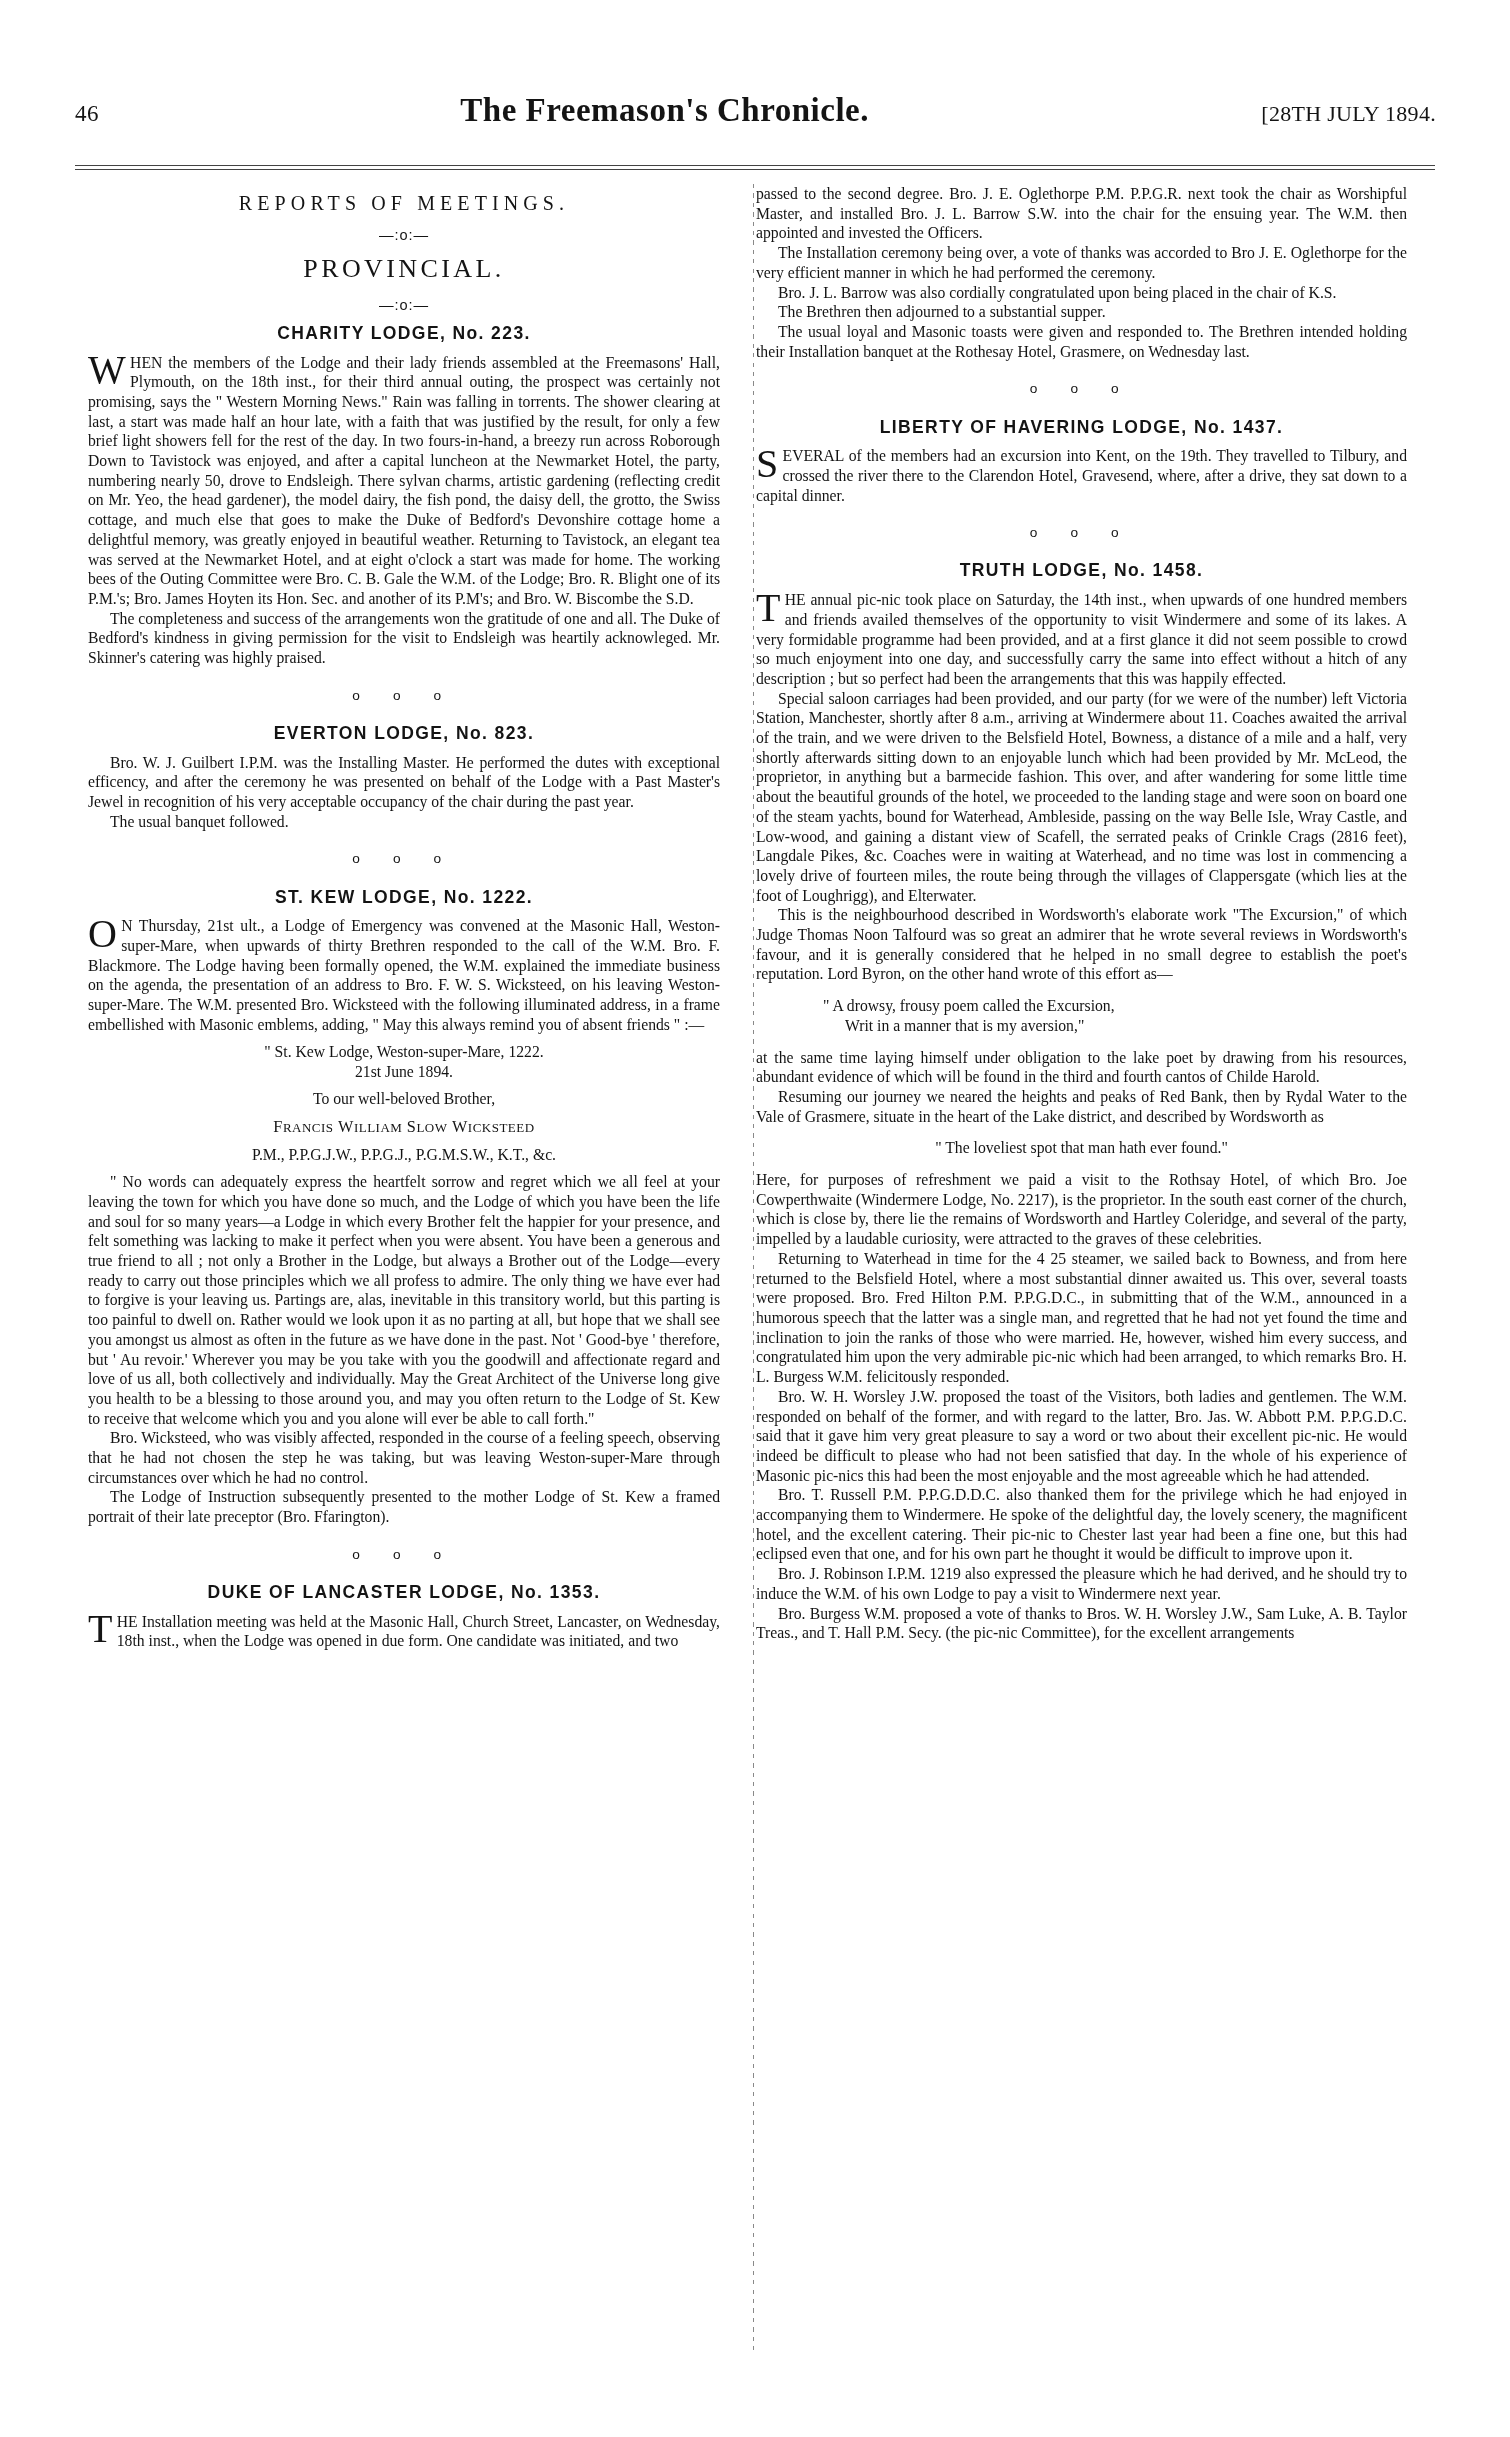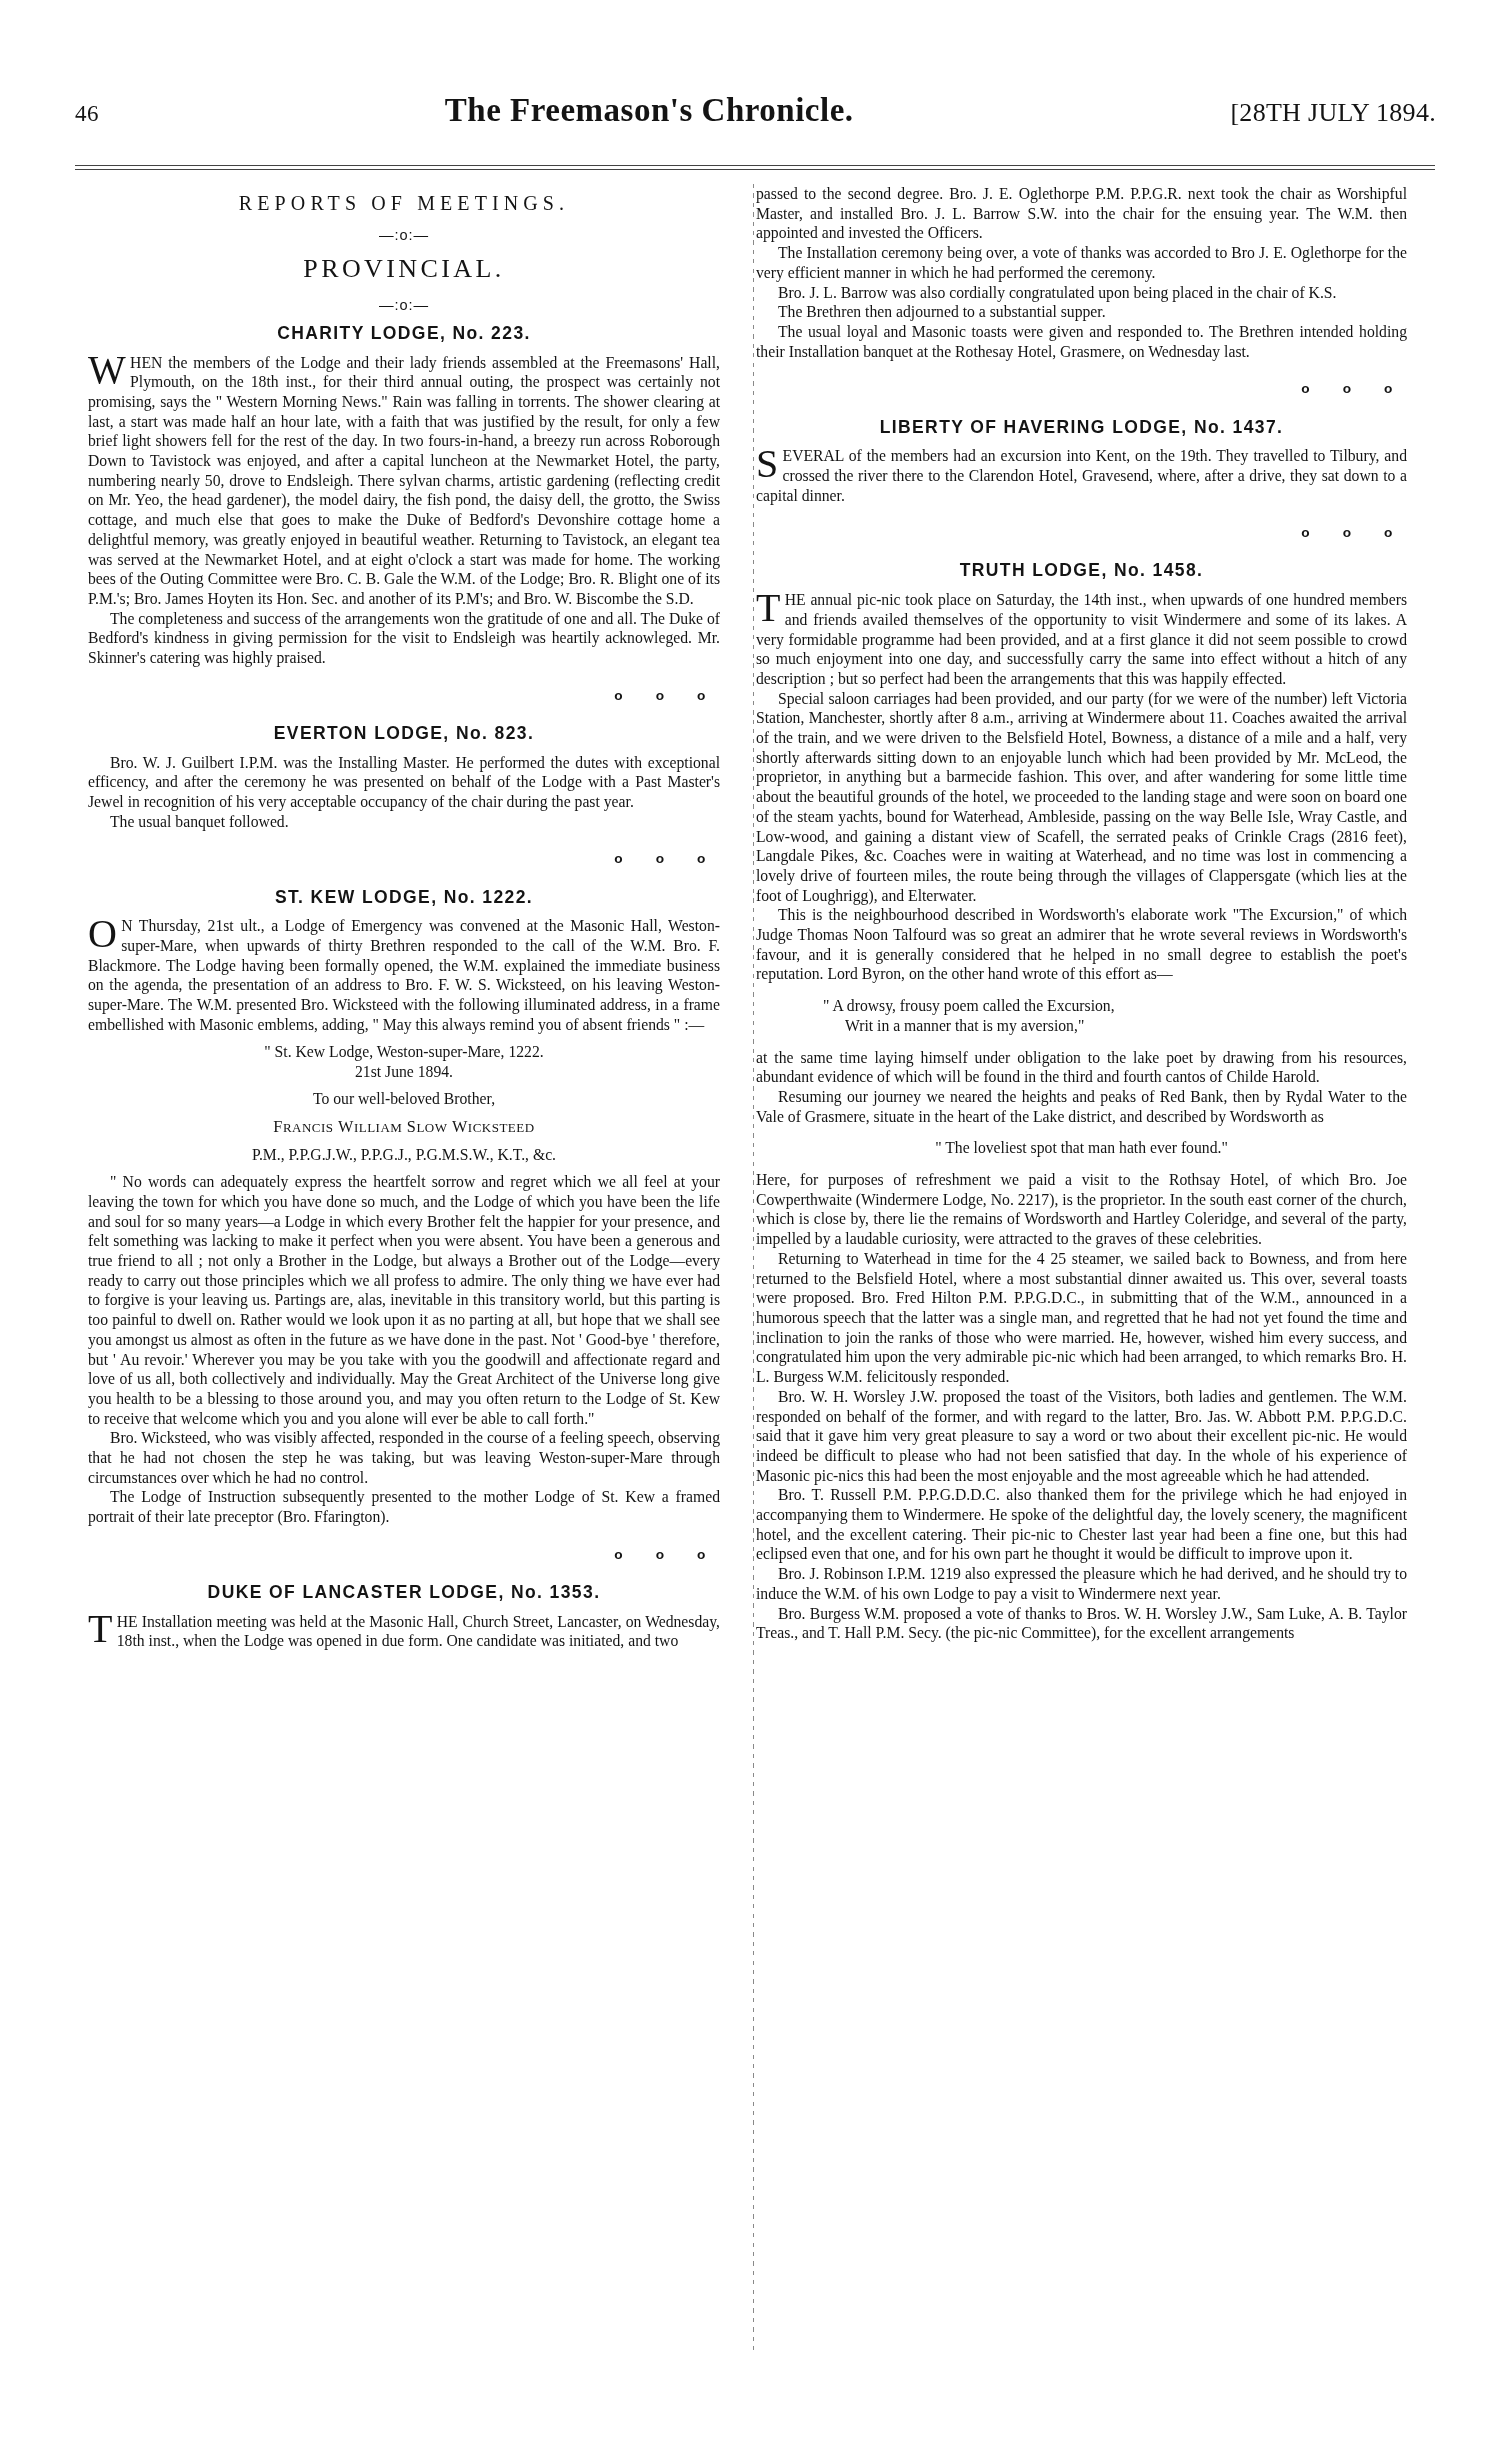--- a/index.html
+++ b/index.html
@@ -39,21 +39,21 @@
   }
   .paper-title {
     font-size: 33px;
     font-weight: bold;
     letter-spacing: 0.5px;
     white-space: nowrap;
     position: relative;
     left: -15.4px;
   }
   .issue-date {
-    font-size: 26px;
+    font-size: 22px;
     letter-spacing: 0.3px;
     white-space: nowrap;
   }
 
   .rule-double {
     position: absolute;
     top: 165px;
     left: 75px;
     width: 1360px;
     height: 5.1px;
@@ -113,26 +113,26 @@
     margin: 5.1px 0 0 0;
   }
   .orn-dash {
     text-align: center;
     font-size: 14.6px;
     letter-spacing: 0.9px;
     margin: 10.3px 0 8.6px 0;
     font-family: "Liberation Sans", sans-serif;
   }
   .orn-circles {
-    text-align: right;
+    text-align: center;
     font-size: 13.7px;
     letter-spacing: 14.6px;
     margin: 19px 0 19px 0;
     font-family: "Liberation Sans", sans-serif;
-    font-weight: bold;
+    font-weight: normal;
   }
   h3.lodge-title {
     font-family: "Liberation Sans", "DejaVu Sans", sans-serif;
     font-size: 17.5px;
     font-weight: bold;
     letter-spacing: 1.4px;
     text-align: center;
     margin: 8.6px 0 7.7px 0;
   }
 

